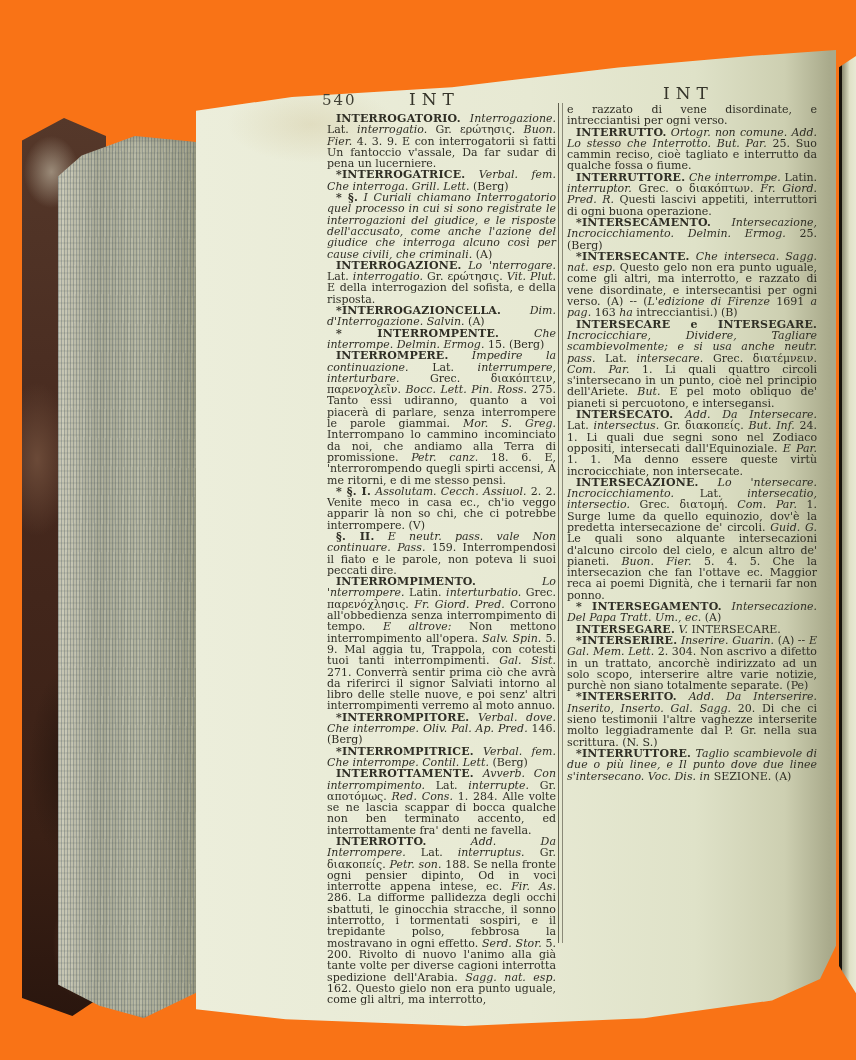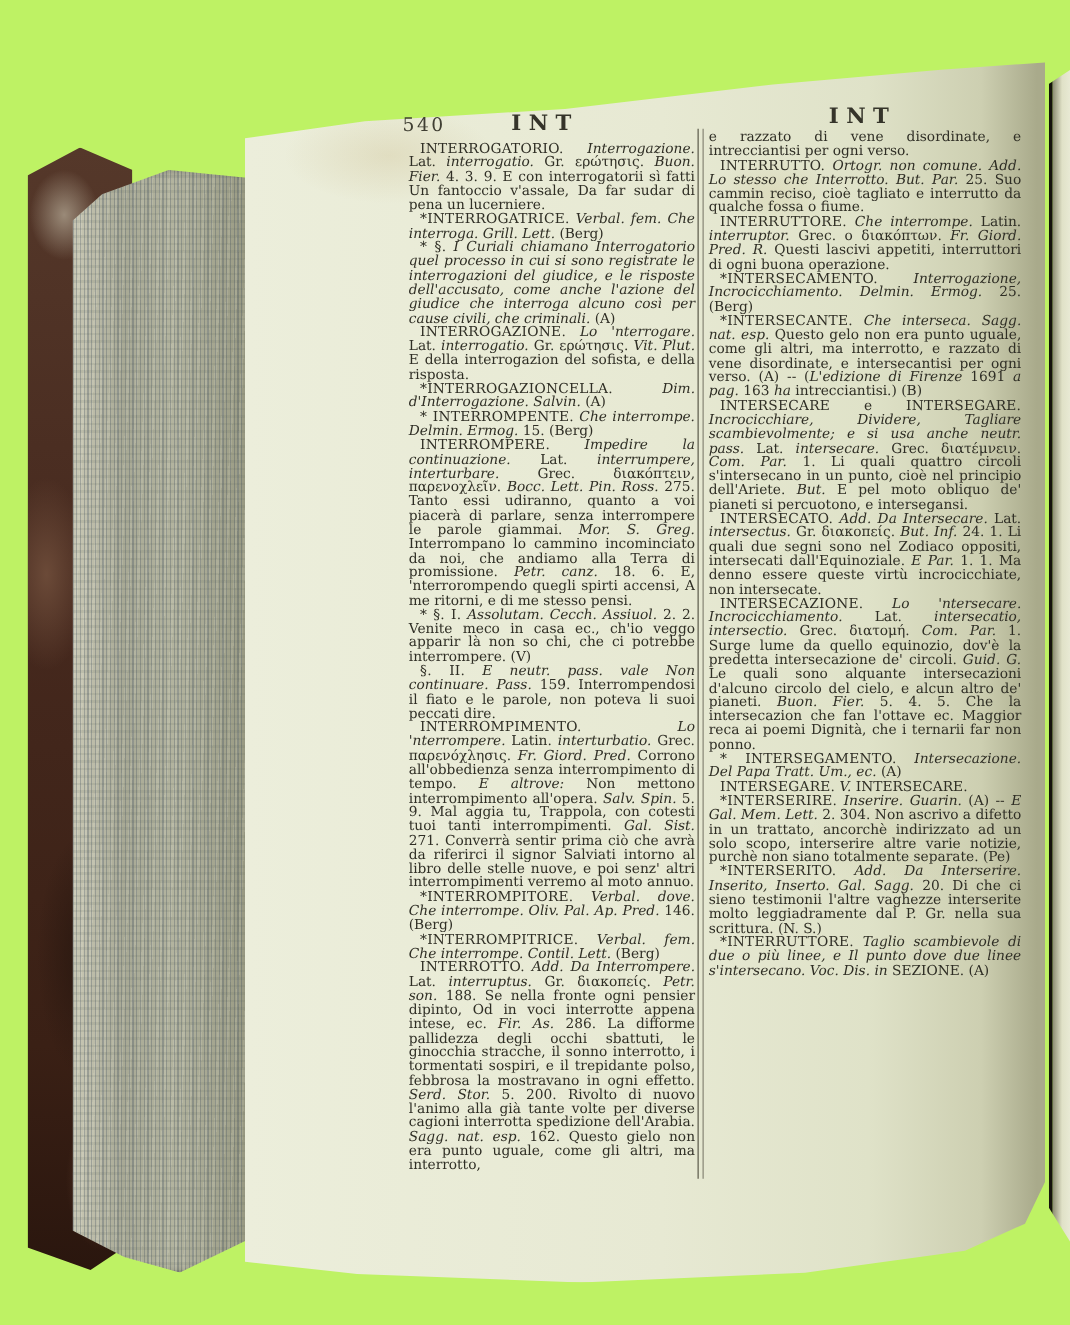--- a/index.html
+++ b/index.html
@@ -1,17 +1,17 @@
 <!DOCTYPE html>
 <html lang="it"><head>
 <meta charset="utf-8">
 <style>
   html,body{margin:0;padding:0;}
   body{width:856px;height:1060px;background:#070706;font-family:"DejaVu Serif", serif;}
-  .scene{position:relative;width:856px;height:1060px;background:#bef264;overflow:hidden;}
+  .scene{position:relative;width:856px;height:1060px;background:#f97316;overflow:hidden;}
 
   
   .cover{position:absolute;left:22px;top:118px;width:84px;height:898px;
     background:
       radial-gradient(ellipse 46px 60px at 35% 6%, #9a8a78 0%, rgba(0,0,0,0) 60%),
       radial-gradient(ellipse 50px 110px at 18% 38%, #6b4a38 0%, rgba(0,0,0,0) 70%),
       radial-gradient(ellipse 55px 140px at 55% 72%, #2a1810 0%, rgba(0,0,0,0) 70%),
       radial-gradient(ellipse 40px 80px at 70% 92%, #5a3a28 0%, rgba(0,0,0,0) 70%),
       linear-gradient(180deg,#55382a,#46291e 40%,#3a2015 80%,#2a160e);
     clip-path:polygon(0 2.5%,50% 0,100% 2%,100% 97.5%,60% 100%,0 98%);}
@@ -36,30 +36,30 @@
     clip-path:polygon(0 6.6%,15% 5.2%,40% 4.2%,66% 2.2%,87% 1%,100% 0.4%,
                       100% 91.8%,97.5% 95.2%,90% 97.4%,70% 99.2%,42% 100%,14% 99.3%,0 98.3%);}
 
   
   .sliver{position:absolute;left:839px;top:54px;width:17px;height:944px;
     background:linear-gradient(90deg,#8a8a70,#e0e1c7 45%,#ecedda);
     border-left:3px solid #15120c;
     clip-path:polygon(0 1.4%,100% 0,100% 100%,0 96.6%);}
 
   .pagenum{position:absolute;left:322px;top:91px;font-size:15px;letter-spacing:2px;color:#403f33;}
-  .rh{position:absolute;font-size:17px;font-weight:bold;letter-spacing:6px;color:#35342a;}
+  .rh{position:absolute;font-size:17px;font-weight:normal;letter-spacing:6px;color:#35342a;}
   .rh-left{left:409px;top:89px;}
   .rh-right{left:663px;top:83px;}
 
   .col{position:absolute;text-align:justify;color:#2f2e25;font-size:11px;line-height:11.3px;
        hyphens:auto;-webkit-hyphens:auto;}
   .col-left{left:327px;top:113px;width:229px;}
   .col-right{left:567px;top:104px;width:250px;}
   .entry{margin:0;text-indent:9px;}
-  .entry .head{font-weight:normal;letter-spacing:0.2px;}
+  .entry .head{font-weight:bold;letter-spacing:0.2px;}
   .entry.no-indent{text-indent:0;}
 
   .divider{position:absolute;left:558px;top:103px;height:840px;width:3px;
     border-left:1px solid rgba(62,60,46,0.8);border-right:1px solid rgba(62,60,46,0.55);}
 </style>
 </head>
 <body>
 
 <div class="scene">
   <div class="cover"></div>
@@ -77,28 +77,29 @@
       <p class="entry"><span class="head">* §.</span> <i>I Curiali chiamano Interrogatorio quel processo in cui si sono registrate le interrogazioni del giudice, e le risposte dell'accusato, come anche l'azione del giudice che interroga alcuno così per cause civili, che criminali.</i> (A)</p>
       <p class="entry"><span class="head">INTERROGAZIONE.</span> <i>Lo 'nterrogare.</i> Lat. <i>interrogatio.</i> Gr. ερώτησις. <i>Vit. Plut.</i> E della interrogazion del sofista, e della risposta.</p>
       <p class="entry"><span class="head">*INTERROGAZIONCELLA.</span> <i>Dim. d'Interrogazione. Salvin.</i> (A)</p>
       <p class="entry"><span class="head">* INTERROMPENTE.</span> <i>Che interrompe. Delmin. Ermog.</i> 15. (Berg)</p>
       <p class="entry"><span class="head">INTERROMPERE.</span> <i>Impedire la continuazione.</i> Lat. <i>interrumpere, interturbare.</i> Grec. διακόπτειν, παρενοχλεῖν. <i>Bocc. Lett. Pin. Ross.</i> 275. Tanto essi udiranno, quanto a voi piacerà di parlare, senza interrompere le parole giammai. <i>Mor. S. Greg.</i> Interrompano lo cammino incominciato da noi, che andiamo alla Terra di promissione. <i>Petr. canz.</i> 18. 6. E, 'nterrorompendo quegli spirti accensi, A me ritorni, e di me stesso pensi.</p>
       <p class="entry"><span class="head">* §. I.</span> <i>Assolutam. Cecch. Assiuol.</i> 2. 2. Venite meco in casa ec., ch'io veggo apparir là non so chi, che ci potrebbe interrompere. (V)</p>
       <p class="entry"><span class="head">§. II.</span> <i>E neutr. pass. vale Non continuare. Pass.</i> 159. Interrompendosi il fiato e le parole, non poteva li suoi peccati dire.</p>
       <p class="entry"><span class="head">INTERROMPIMENTO.</span> <i>Lo 'nterrompere.</i> Latin. <i>interturbatio.</i> Grec. παρενόχλησις. <i>Fr. Giord. Pred.</i> Corrono all'obbedienza senza interrompimento di tempo. <i>E altrove:</i> Non mettono interrompimento all'opera. <i>Salv. Spin.</i> 5. 9. Mal aggia tu, Trappola, con cotesti tuoi tanti interrompimenti. <i>Gal. Sist.</i> 271. Converrà sentir prima ciò che avrà da riferirci il signor Salviati intorno al libro delle stelle nuove, e poi senz' altri interrompimenti verremo al moto annuo.</p>
       <p class="entry"><span class="head">*INTERROMPITORE.</span> <i>Verbal. dove. Che interrompe. Oliv. Pal. Ap. Pred.</i> 146. (Berg)</p>
       <p class="entry"><span class="head">*INTERROMPITRICE.</span> <i>Verbal. fem. Che interrompe. Contil. Lett.</i> (Berg)</p>
+      <p class="entry"><span class="head">INTERROTTAMENTE.</span> <i>Avverb. Con interrompimento.</i> Lat. <i>interrupte.</i> Gr. αποτόμως. <i>Red. Cons.</i> 1. 284. Alle volte se ne lascia scappar di bocca qualche non ben terminato accento, ed interrottamente fra' denti ne favella.</p>
       <p class="entry"><span class="head">INTERROTTO.</span> <i>Add. Da Interrompere.</i> Lat. <i>interruptus.</i> Gr. διακοπείς. <i>Petr. son.</i> 188. Se nella fronte ogni pensier dipinto, Od in voci interrotte appena intese, ec. <i>Fir. As.</i> 286. La difforme pallidezza degli occhi sbattuti, le ginocchia stracche, il sonno interrotto, i tormentati sospiri, e il trepidante polso, febbrosa la mostravano in ogni effetto. <i>Serd. Stor.</i> 5. 200. Rivolto di nuovo l'animo alla già tante volte per diverse cagioni interrotta spedizione dell'Arabia. <i>Sagg. nat. esp.</i> 162. Questo gielo non era punto uguale, come gli altri, ma interrotto,</p>
     </div>
   <div class="divider"></div>
   <div class="col col-right">
       <p class="entry no-indent">e razzato di vene disordinate, e intrecciantisi per ogni verso.</p>
       <p class="entry"><span class="head">INTERRUTTO.</span> <i>Ortogr. non comune. Add. Lo stesso che Interrotto. But. Par.</i> 25. Suo cammin reciso, cioè tagliato e interrutto da qualche fossa o fiume.</p>
       <p class="entry"><span class="head">INTERRUTTORE.</span> <i>Che interrompe.</i> Latin. <i>interruptor.</i> Grec. ο διακόπτων. <i>Fr. Giord. Pred. R.</i> Questi lascivi appetiti, interruttori di ogni buona operazione.</p>
-      <p class="entry"><span class="head">*INTERSECAMENTO.</span> <i>Interrogazione, Incrocicchiamento. Delmin. Ermog.</i> 25. (Berg)</p>
+      <p class="entry"><span class="head">*INTERSECAMENTO.</span> <i>Intersecazione, Incrocicchiamento. Delmin. Ermog.</i> 25. (Berg)</p>
       <p class="entry"><span class="head">*INTERSECANTE.</span> <i>Che interseca. Sagg. nat. esp.</i> Questo gelo non era punto uguale, come gli altri, ma interrotto, e razzato di vene disordinate, e intersecantisi per ogni verso. (A) -- (<i>L'edizione di Firenze</i> 1691 <i>a pag.</i> 163 <i>ha</i> intrecciantisi.) (B)</p>
       <p class="entry"><span class="head">INTERSECARE e INTERSEGARE.</span> <i>Incrocicchiare, Dividere, Tagliare scambievolmente; e si usa anche neutr. pass.</i> Lat. <i>intersecare.</i> Grec. διατέμνειν. <i>Com. Par.</i> 1. Li quali quattro circoli s'intersecano in un punto, cioè nel principio dell'Ariete. <i>But.</i> E pel moto obliquo de' pianeti si percuotono, e intersegansi.</p>
       <p class="entry"><span class="head">INTERSECATO.</span> <i>Add. Da Intersecare.</i> Lat. <i>intersectus.</i> Gr. διακοπείς. <i>But. Inf.</i> 24. 1. Li quali due segni sono nel Zodiaco oppositi, intersecati dall'Equinoziale. <i>E Par.</i> 1. 1. Ma denno essere queste virtù incrocicchiate, non intersecate.</p>
       <p class="entry"><span class="head">INTERSECAZIONE.</span> <i>Lo 'ntersecare. Incrocicchiamento.</i> Lat. <i>intersecatio, intersectio.</i> Grec. διατομή. <i>Com. Par.</i> 1. Surge lume da quello equinozio, dov'è la predetta intersecazione de' circoli. <i>Guid. G.</i> Le quali sono alquante intersecazioni d'alcuno circolo del cielo, e alcun altro de' pianeti. <i>Buon. Fier.</i> 5. 4. 5. Che la intersecazion che fan l'ottave ec. Maggior reca ai poemi Dignità, che i ternarii far non ponno.</p>
       <p class="entry"><span class="head">* INTERSEGAMENTO.</span> <i>Intersecazione. Del Papa Tratt. Um., ec.</i> (A)</p>
       <p class="entry"><span class="head">INTERSEGARE.</span> <i>V.</i> INTERSECARE.</p>
       <p class="entry"><span class="head">*INTERSERIRE.</span> <i>Inserire. Guarin.</i> (A) -- <i>E Gal. Mem. Lett.</i> 2. 304. Non ascrivo a difetto in un trattato, ancorchè indirizzato ad un solo scopo, interserire altre varie notizie, purchè non siano totalmente separate. (Pe)</p>
       <p class="entry"><span class="head">*INTERSERITO.</span> <i>Add. Da Interserire. Inserito, Inserto. Gal. Sagg.</i> 20. Di che ci sieno testimonii l'altre vaghezze interserite molto leggiadramente dal P. Gr. nella sua scrittura. (N. S.)</p>
       <p class="entry"><span class="head">*INTERRUTTORE.</span> <i>Taglio scambievole di due o più linee, e Il punto dove due linee s'intersecano. Voc. Dis. in</i> SEZIONE. (A)</p>
     </div>

